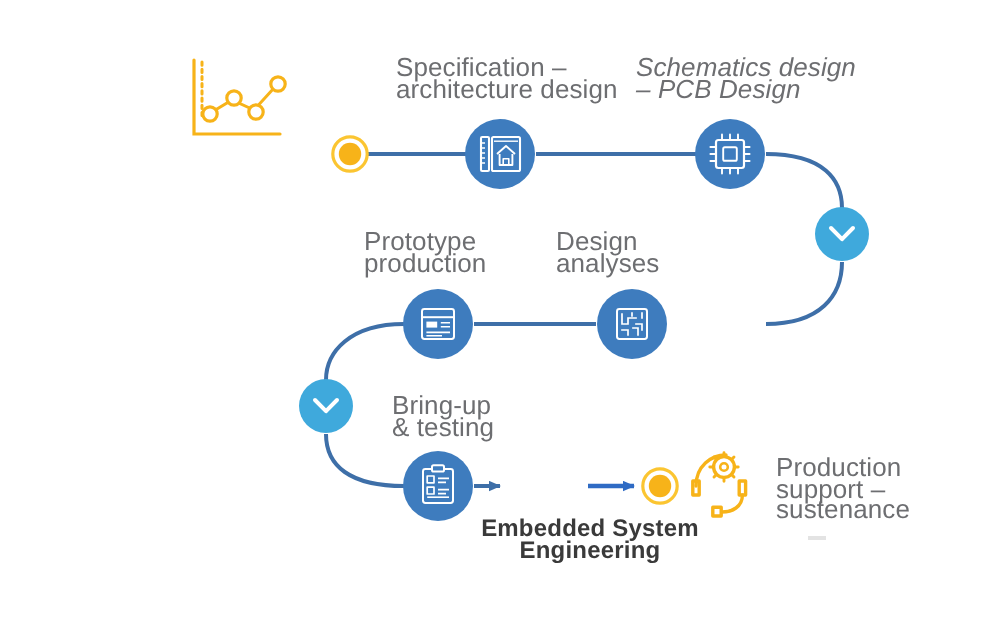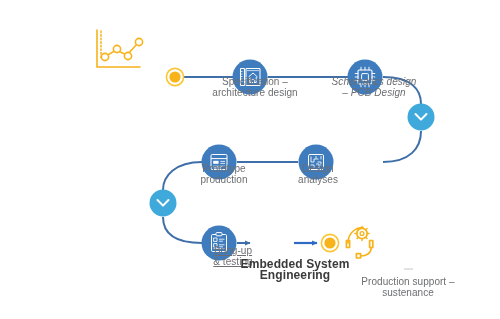--- a/index.html
+++ b/index.html
@@ -22,45 +22,44 @@
   }
   #flow-svg {
     position: absolute;
     left: 0;
     top: 0;
     width: 500px;
     height: 319px;
   }
   .node-label {
     position: absolute;
-    text-align: center;
-    font-size: 10px;
+    text-align: left;
+    font-size: 13px;
     line-height: 10.5px;
     color: #6d6e71;
     letter-spacing: 0.05px;
     white-space: pre-line;
     pointer-events: none;
-    margin-top: 48px;
   }
   .title-label {
     position: absolute;
     text-align: center;
     font-size: 12px;
     line-height: 11px;
     font-weight: bold;
     color: #3a3a3a;
     letter-spacing: 0.1px;
   }
   .lbl-concept   { left: 38px;  top: 69px;  width: 120px; }
   .lbl-spec      { left: 198px; top: 29px;  width: 114px; }
   .lbl-schem     { left: 318px; top: 29px;  width: 112px; font-style: italic; }
   .lbl-design    { left: 278px; top: 116px; width: 80px;  }
   .lbl-proto     { left: 182px; top: 116px; width: 84px;  }
-  .lbl-bring     { left: 196px; top: 198px; width: 74px; text-decoration: underline;  }
-  .lbl-prodsup   { left: 356px; top: 229px; width: 104px; }
+  .lbl-bring     { left: 196px; top: 198px; width: 74px;  }
+  .lbl-prodsup   { left: 388px; top: 229px; width: 104px; }
   .lbl-embedded  { left: 222px; top: 259px; width: 146px; }
   .faint-dash {
     position: absolute;
     left: 404px;
     top: 268px;
     width: 9px;
     height: 2px;
     background: #e3e3e3;
   }
 </style>

